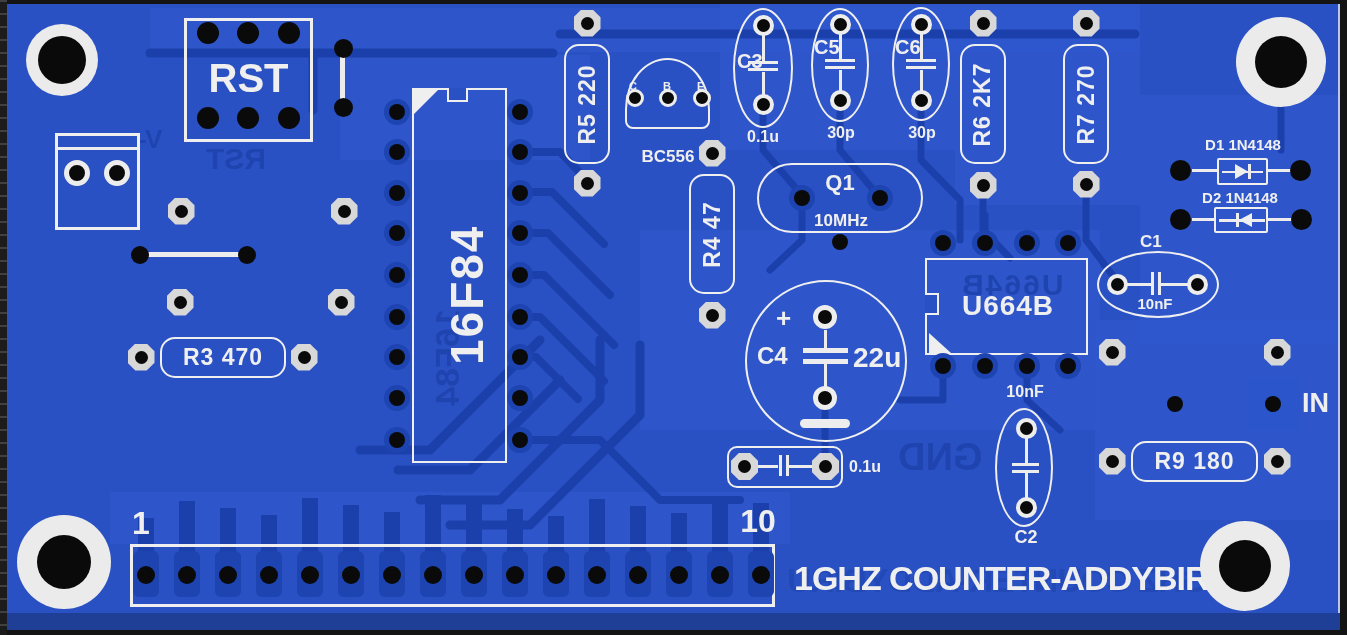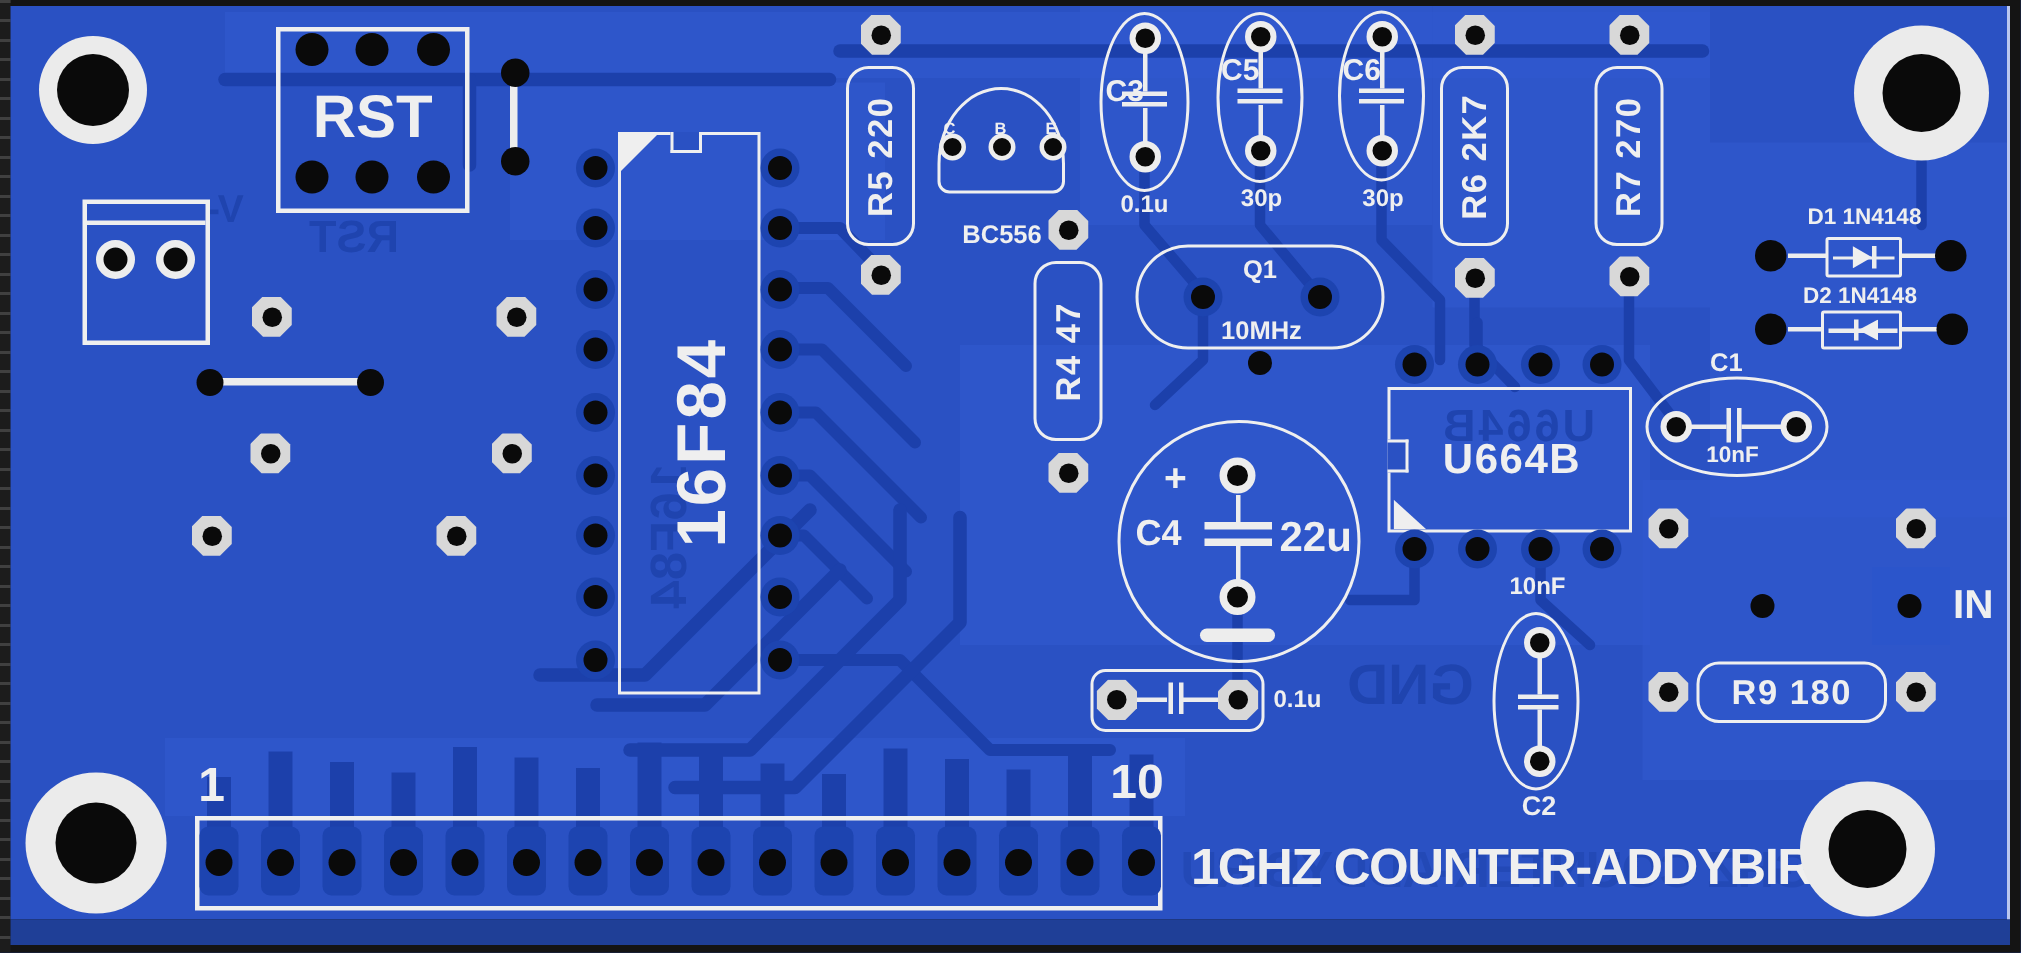--- a/index.html
+++ b/index.html
@@ -136,20 +136,23 @@
   <div class="out" style="left:55px;top:133px;width:85px;height:97px;border-width:3px;">
     <div class="wline" style="left:0;top:11px;width:79px;height:3px;position:absolute;"></div>
   </div>
   <div class="pad-ring" style="left:64px;top:160px;width:26px;height:26px;border-width:5px;"></div>
   <div class="pad-ring" style="left:104px;top:160px;width:26px;height:26px;border-width:5px;"></div>
 
   <div class="wline" style="left:140px;top:252px;width:108px;height:5px;"></div>
   <div class="pad-dot" style="left:131px;top:246px;width:18px;height:18px;"></div>
   <div class="pad-dot" style="left:238px;top:246px;width:18px;height:18px;"></div>
 
+  <div class="out res" style="left:160px;top:337px;width:126px;height:41px;">
+    <span class="lbl">R3 470</span>
+    </div>
   <div class="out res" style="left:1131px;top:441px;width:127px;height:41px;">
     <span class="lbl">R9 180</span>
     </div>
 
   <div class="out res res-v" style="left:564px;top:44px;width:46px;height:120px;">
     <span class="lbl">R5 220</span>
     </div>
   <div class="out res res-v" style="left:960px;top:44px;width:46px;height:120px;">
     <span class="lbl">R6 2K7</span>
     </div>
@@ -251,21 +254,21 @@
   <div class="out" style="left:1097px;top:251px;width:122px;height:67px;border-radius:50%;"></div>
   <div class="wline" style="left:1127px;top:283px;width:24px;height:2.5px;"></div>
   <div class="wline" style="left:1151px;top:272px;width:2.5px;height:23px;"></div>
   <div class="wline" style="left:1158px;top:272px;width:2.5px;height:23px;"></div>
   <div class="wline" style="left:1161px;top:283px;width:28px;height:2.5px;"></div>
   <div class="pad-ring" style="left:1107px;top:274px;"></div>
   <div class="pad-ring" style="left:1187px;top:274px;"></div>
   <div class="lbl" style="left:1133px;top:295px;width:44px;font-size:15px;">10nF</div>
 
   <div class="out" style="left:757px;top:163px;width:166px;height:70px;border-radius:35px;"></div>
-  <div class="lbl" style="left:820px;top:170px;width:40px;font-size:17px;">Q1</div>
+  <div class="lbl" style="left:820px;top:170px;width:40px;font-size:22px;">Q1</div>
   <div class="lbl" style="left:810px;top:211px;width:62px;font-size:17px;">10MHz</div>
   <div class="pad-dot halo" style="left:794px;top:190px;width:16px;height:16px;"></div>
   <div class="pad-dot halo" style="left:872px;top:190px;width:16px;height:16px;"></div>
 
   <div class="out" style="left:745px;top:280px;width:162px;height:162px;border-radius:50%;"></div>
   <div class="lbl" style="left:776px;top:303px;font-size:26px;">+</div>
   <div class="wline" style="left:824px;top:330px;width:2.5px;height:18px;"></div>
   <div class="wline" style="left:803px;top:348px;width:45px;height:5px;"></div>
   <div class="wline" style="left:803px;top:359px;width:45px;height:5px;"></div>
   <div class="wline" style="left:824px;top:364px;width:2.5px;height:23px;"></div>

